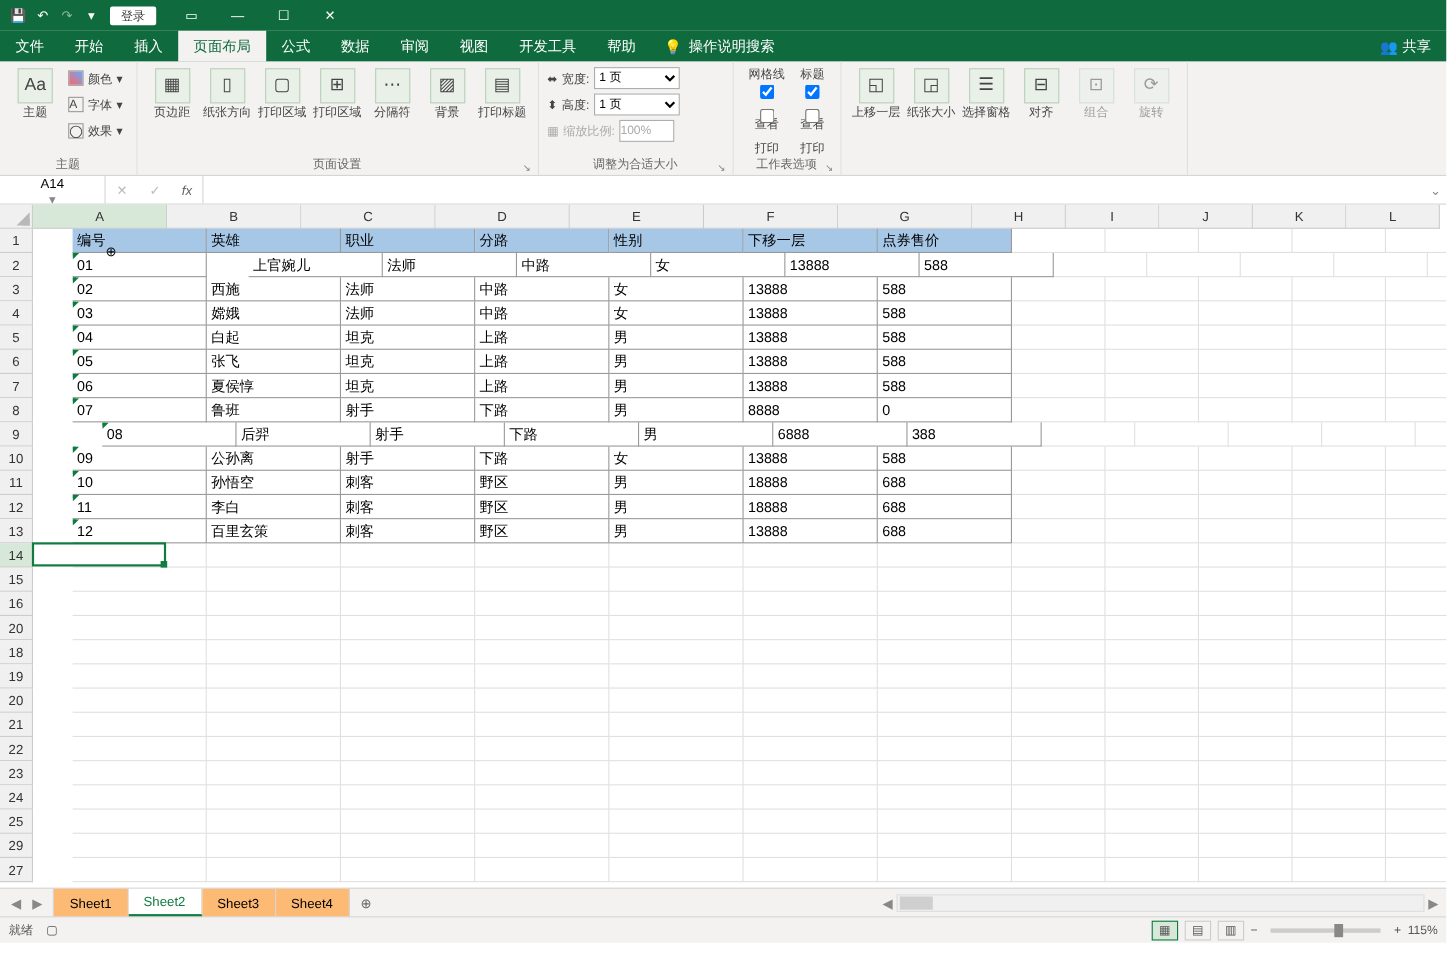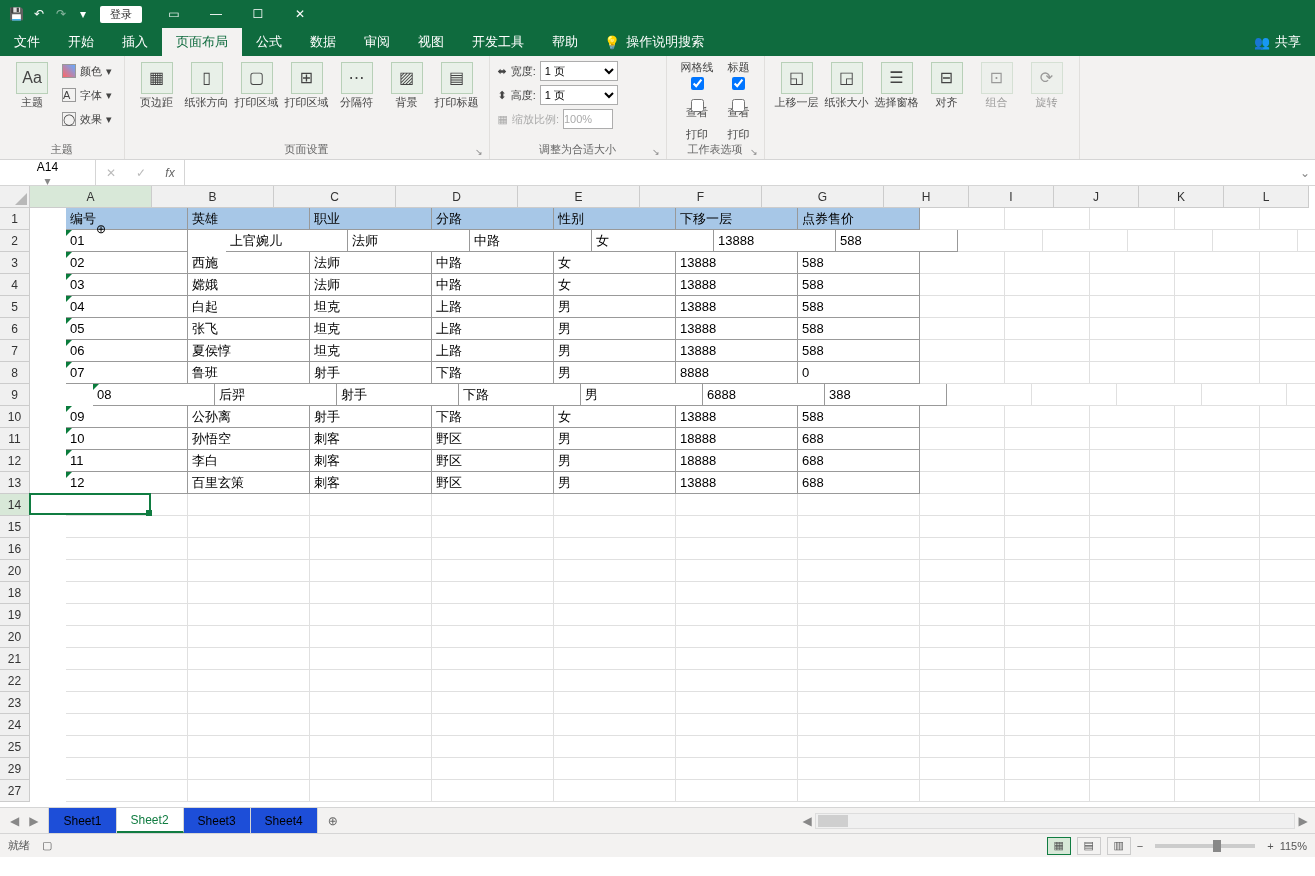--- a/index.html
+++ b/index.html
@@ -62,21 +62,21 @@
 .cell.data { border-right: 1px solid #999; border-bottom: 1px solid #999; }
 .cell.data.first::before { content:''; position:absolute; left:0; top:0; border:3px solid transparent; border-left-color:#0a7c3c; border-top-color:#0a7c3c; }
 .active-cell { position: absolute; border: 2px solid #107c41; pointer-events: none; }
 .active-cell::after { content: ''; position: absolute; right: -3px; bottom: -3px; width: 6px; height: 6px; background: #107c41; }
 .cursor-plus { position: absolute; left: 96px; top: 36px; font-size: 12px; color: #000; pointer-events:none; }
 
 .sheet-tabs-bar { height: 26px; border-top: 1px solid #d5d5d5; display: flex; align-items: stretch; font-size: 12px; background: #f3f2f1; }
 .tab-nav { display: flex; align-items: center; padding: 0 10px; gap: 10px; color: #888; border-right: 1px solid #d5d5d5; }
 .tab-nav span { cursor: pointer; }
 .tabs { display: flex; align-items: stretch; }
-.sheet-tab { padding: 0 14px; display: flex; align-items: center; border-right: 1px solid #d5d5d5; background: #1d4ed8; cursor: pointer; }
+.sheet-tab { padding: 0 14px; display: flex; align-items: center; border-right: 1px solid #d5d5d5; background: #fdba74; cursor: pointer; }
 .sheet-tab.active { background: #fff; border-bottom: 2px solid #107c41; color: #107c41; }
 .add-sheet { width: 30px; display: flex; align-items: center; justify-content: center; cursor: pointer; color: #666; }
 .hscroll { flex: 1; display: flex; align-items: center; justify-content: flex-end; padding-right: 4px; }
 .hscroll-track { width: 480px; height: 16px; background: #f0f0f0; border: 1px solid #ddd; display: flex; align-items: center; }
 .hscroll-thumb { width: 30px; height: 12px; background: #cfcfcf; margin-left: 2px; }
 .hscroll-btn { width: 16px; height: 16px; display:flex; align-items:center; justify-content:center; color:#888; cursor:pointer; }
 
 .statusbar { height: 24px; background: #f3f2f1; border-top: 1px solid #d5d5d5; display: flex; align-items: center; font-size: 11px; color: #555; padding: 0 8px; }
 .sb-left { display: flex; align-items: center; gap: 12px; }
 .sb-right { margin-left: auto; display: flex; align-items: center; gap: 6px; }

